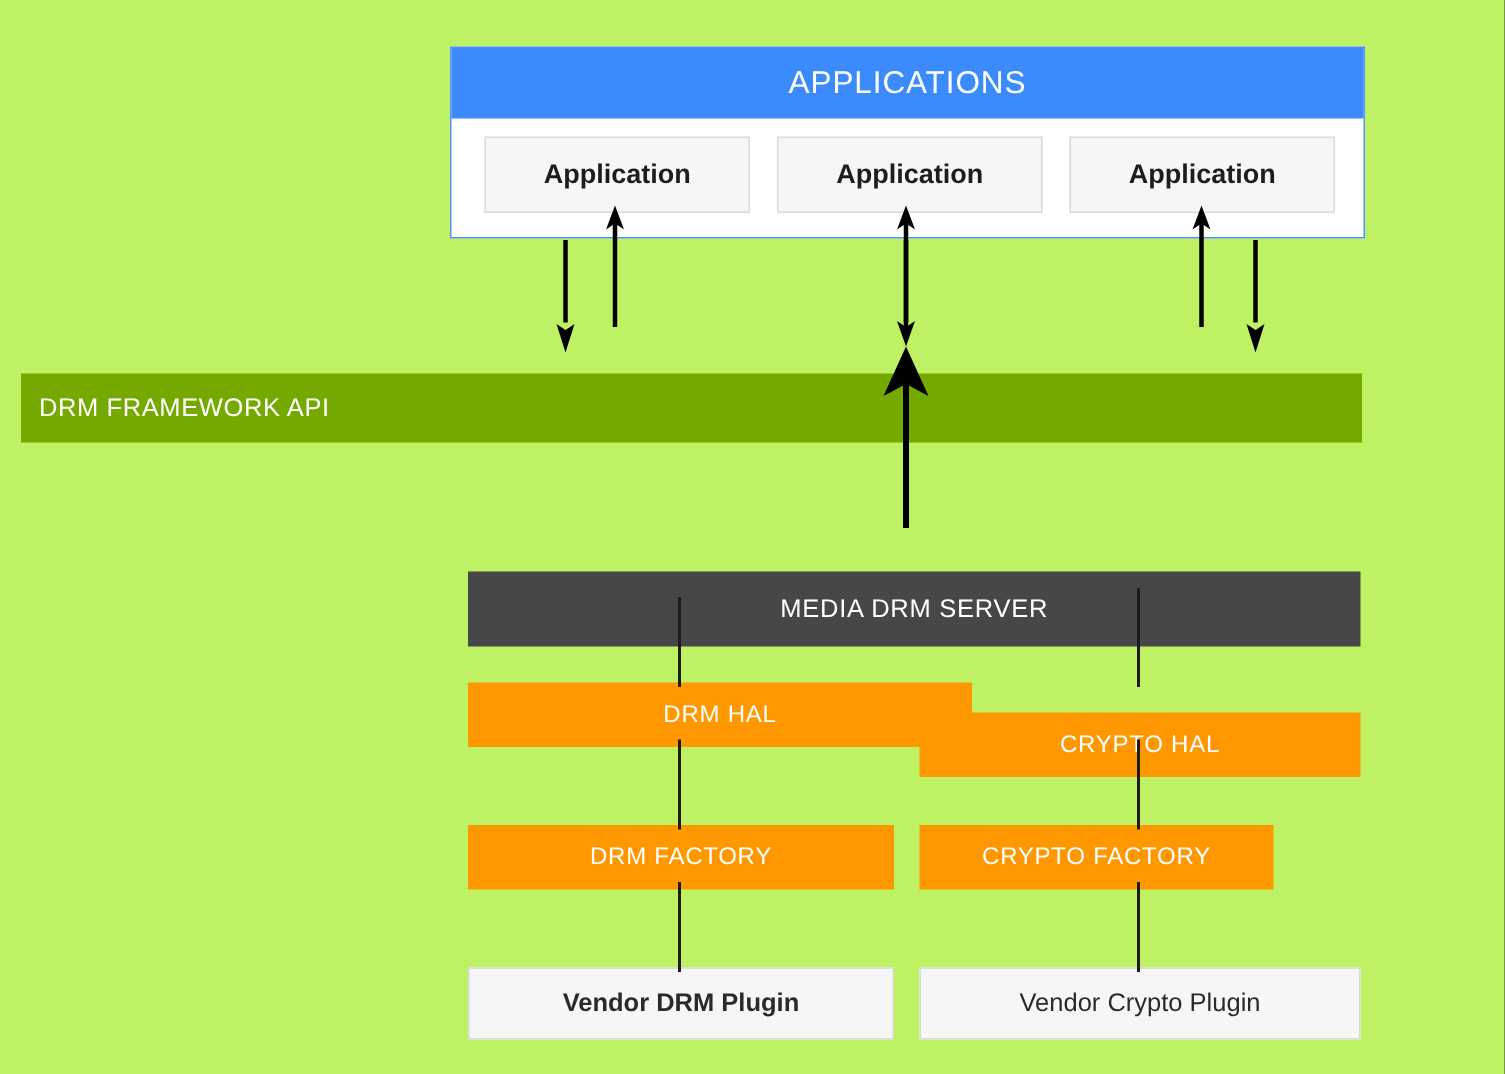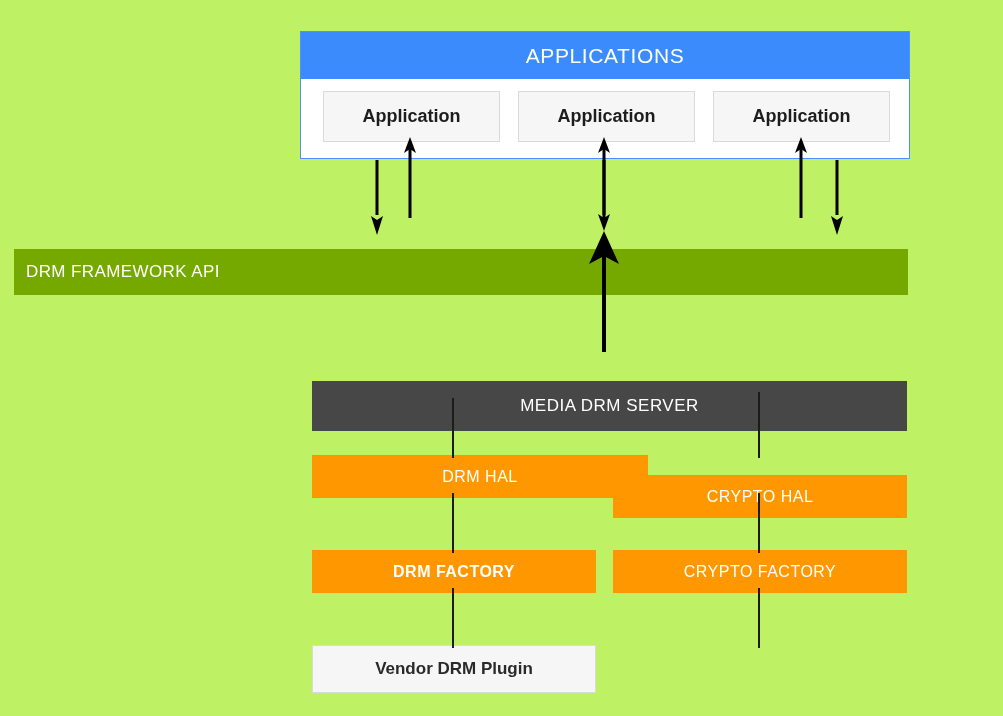--- a/index.html
+++ b/index.html
@@ -110,22 +110,22 @@
     background: #ff9800;
     display: flex;
     align-items: center;
     justify-content: center;
     color: #ffffff;
     font-size: 16px;
     letter-spacing: 0.5px;
   }
   .orange-box.hal-left     { left: 312px; top: 455px; width: 336px; }
   .orange-box.hal-right    { left: 613px; top: 455px; width: 294px; margin-top: 20px; }
-  .orange-box.fact-left    { left: 312px; top: 550px; width: 284px; font-weight: bold; }
-  .orange-box.fact-right   { left: 613px; top: 550px; width: 294px; }
+  .orange-box.fact-left    { left: 312px; top: 550px; width: 284px; }
+  .orange-box.fact-right   { left: 613px; top: 550px; width: 236px; }
 
   
   .plugin-box {
     position: absolute;
     height: 48px;
     background: #f6f6f6;
     border: 1px solid #d8dcd8;
     box-sizing: border-box;
     display: flex;
     align-items: center;
@@ -162,20 +162,21 @@
 
   <div class="mediadrm-bar">MEDIA DRM SERVER</div>
 
   <div class="orange-box hal-left">DRM HAL</div>
   <div class="orange-box hal-right">CRYPTO HAL</div>
 
   <div class="orange-box fact-left">DRM FACTORY</div>
   <div class="orange-box fact-right">CRYPTO FACTORY</div>
 
   <div class="plugin-box p-left">Vendor DRM Plugin</div>
+  <div class="plugin-box p-right">Vendor Crypto Plugin</div>
 
   <svg class="overlay" width="1003" height="716" viewBox="0 0 1003 716">
 
     <g>
       <line x1="410" y1="218" x2="410" y2="143" stroke="#000000" stroke-width="3"></line>
       <polygon points="410,137 404,153 410,149 416,153" fill="#000000"></polygon>
     </g>
     <g>
       <line x1="604" y1="218" x2="604" y2="143" stroke="#000000" stroke-width="3"></line>
       <polygon points="604,137 598,153 604,149 610,153" fill="#000000"></polygon>

